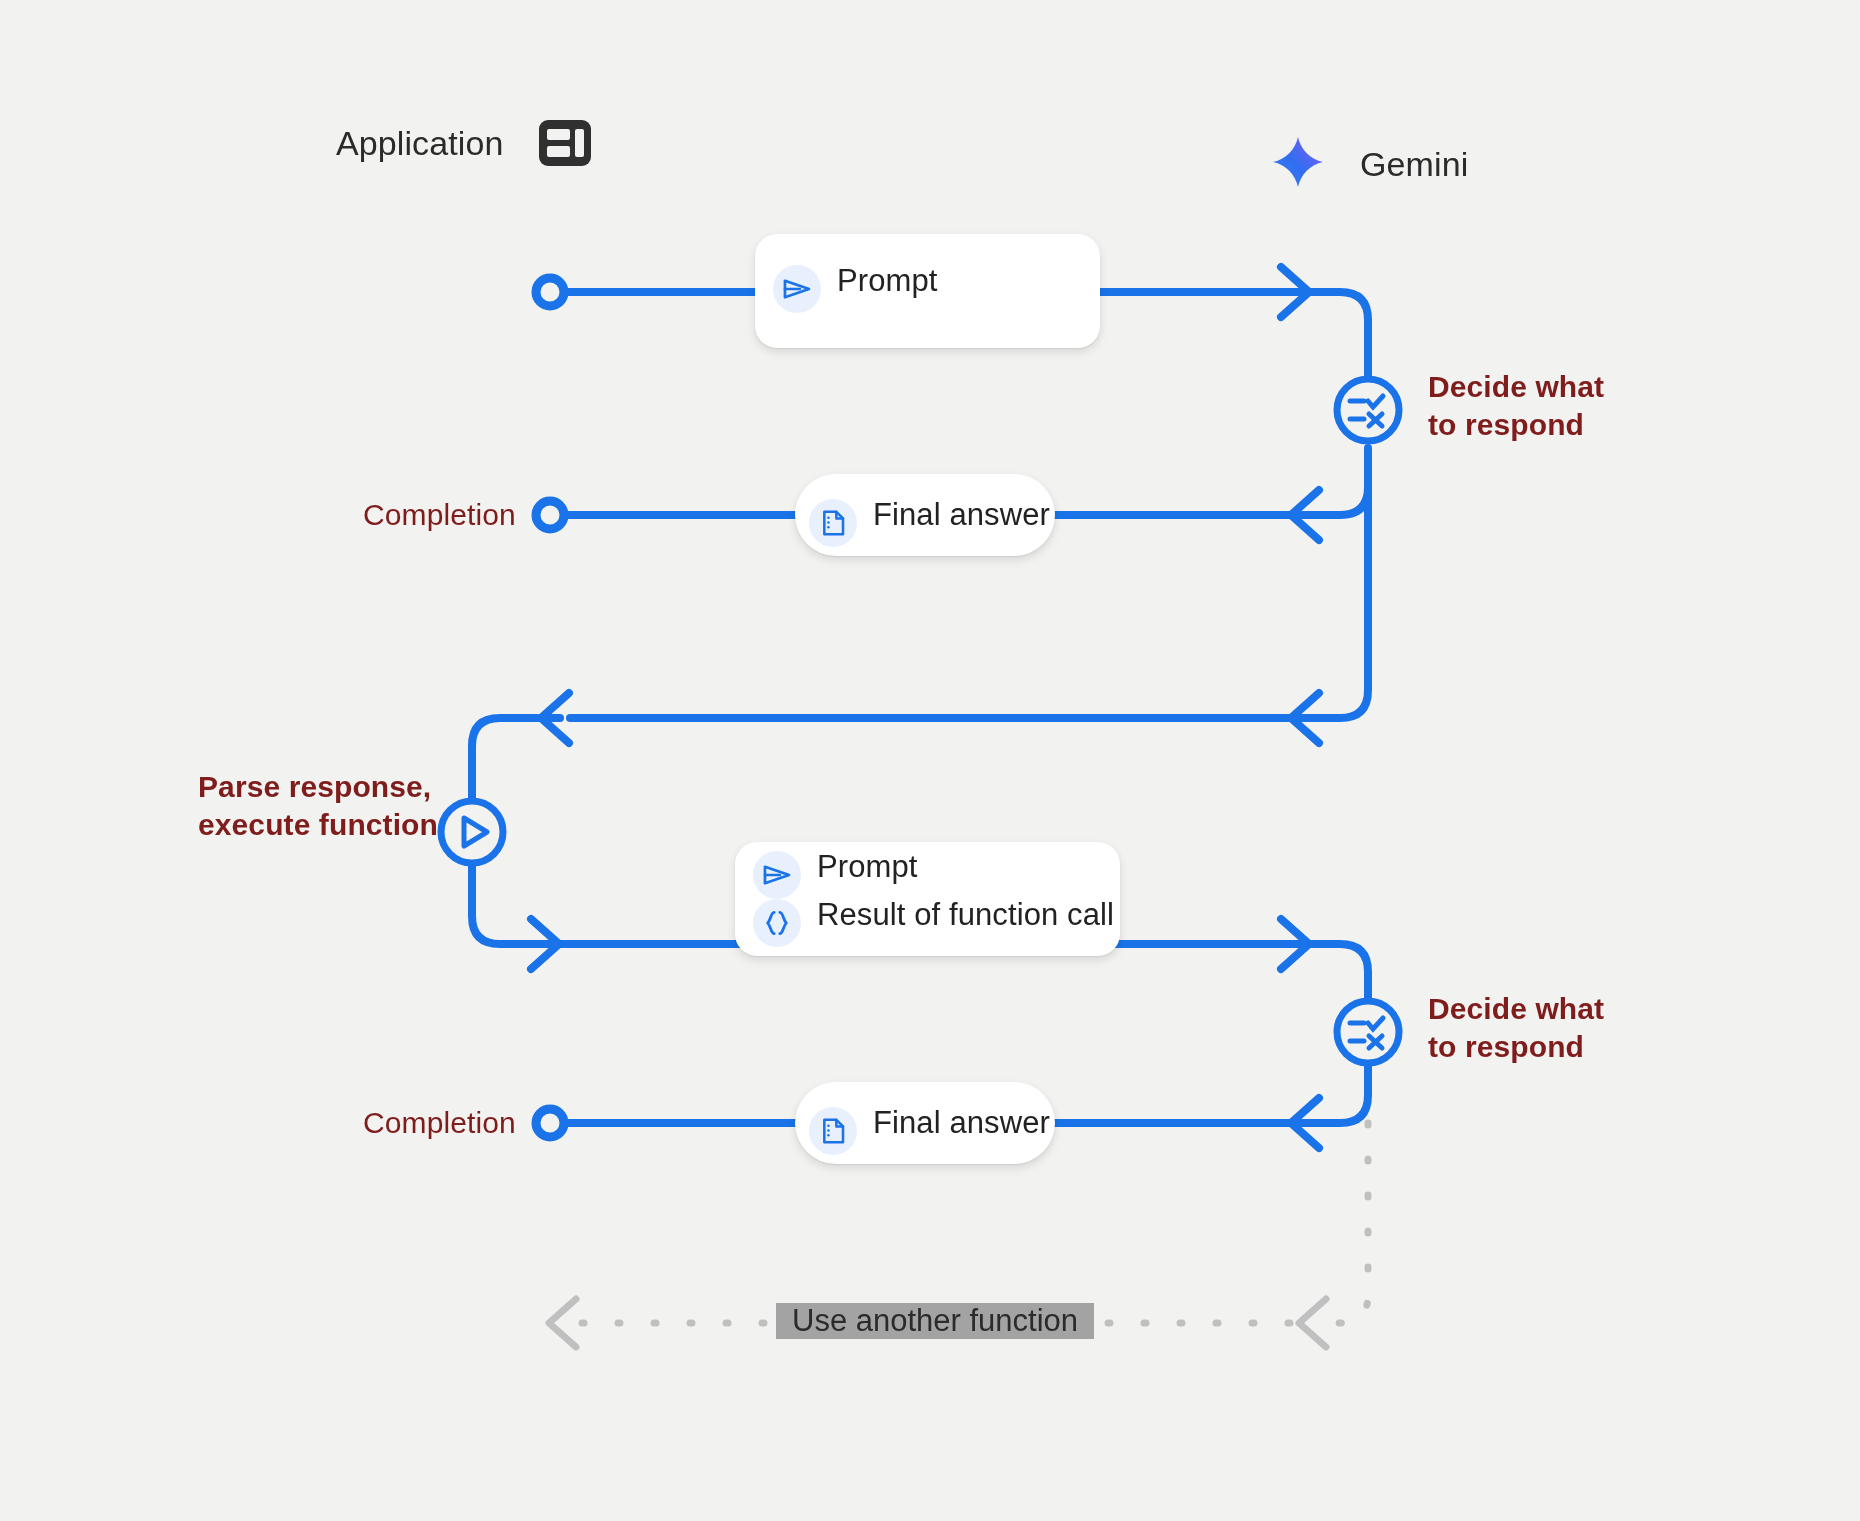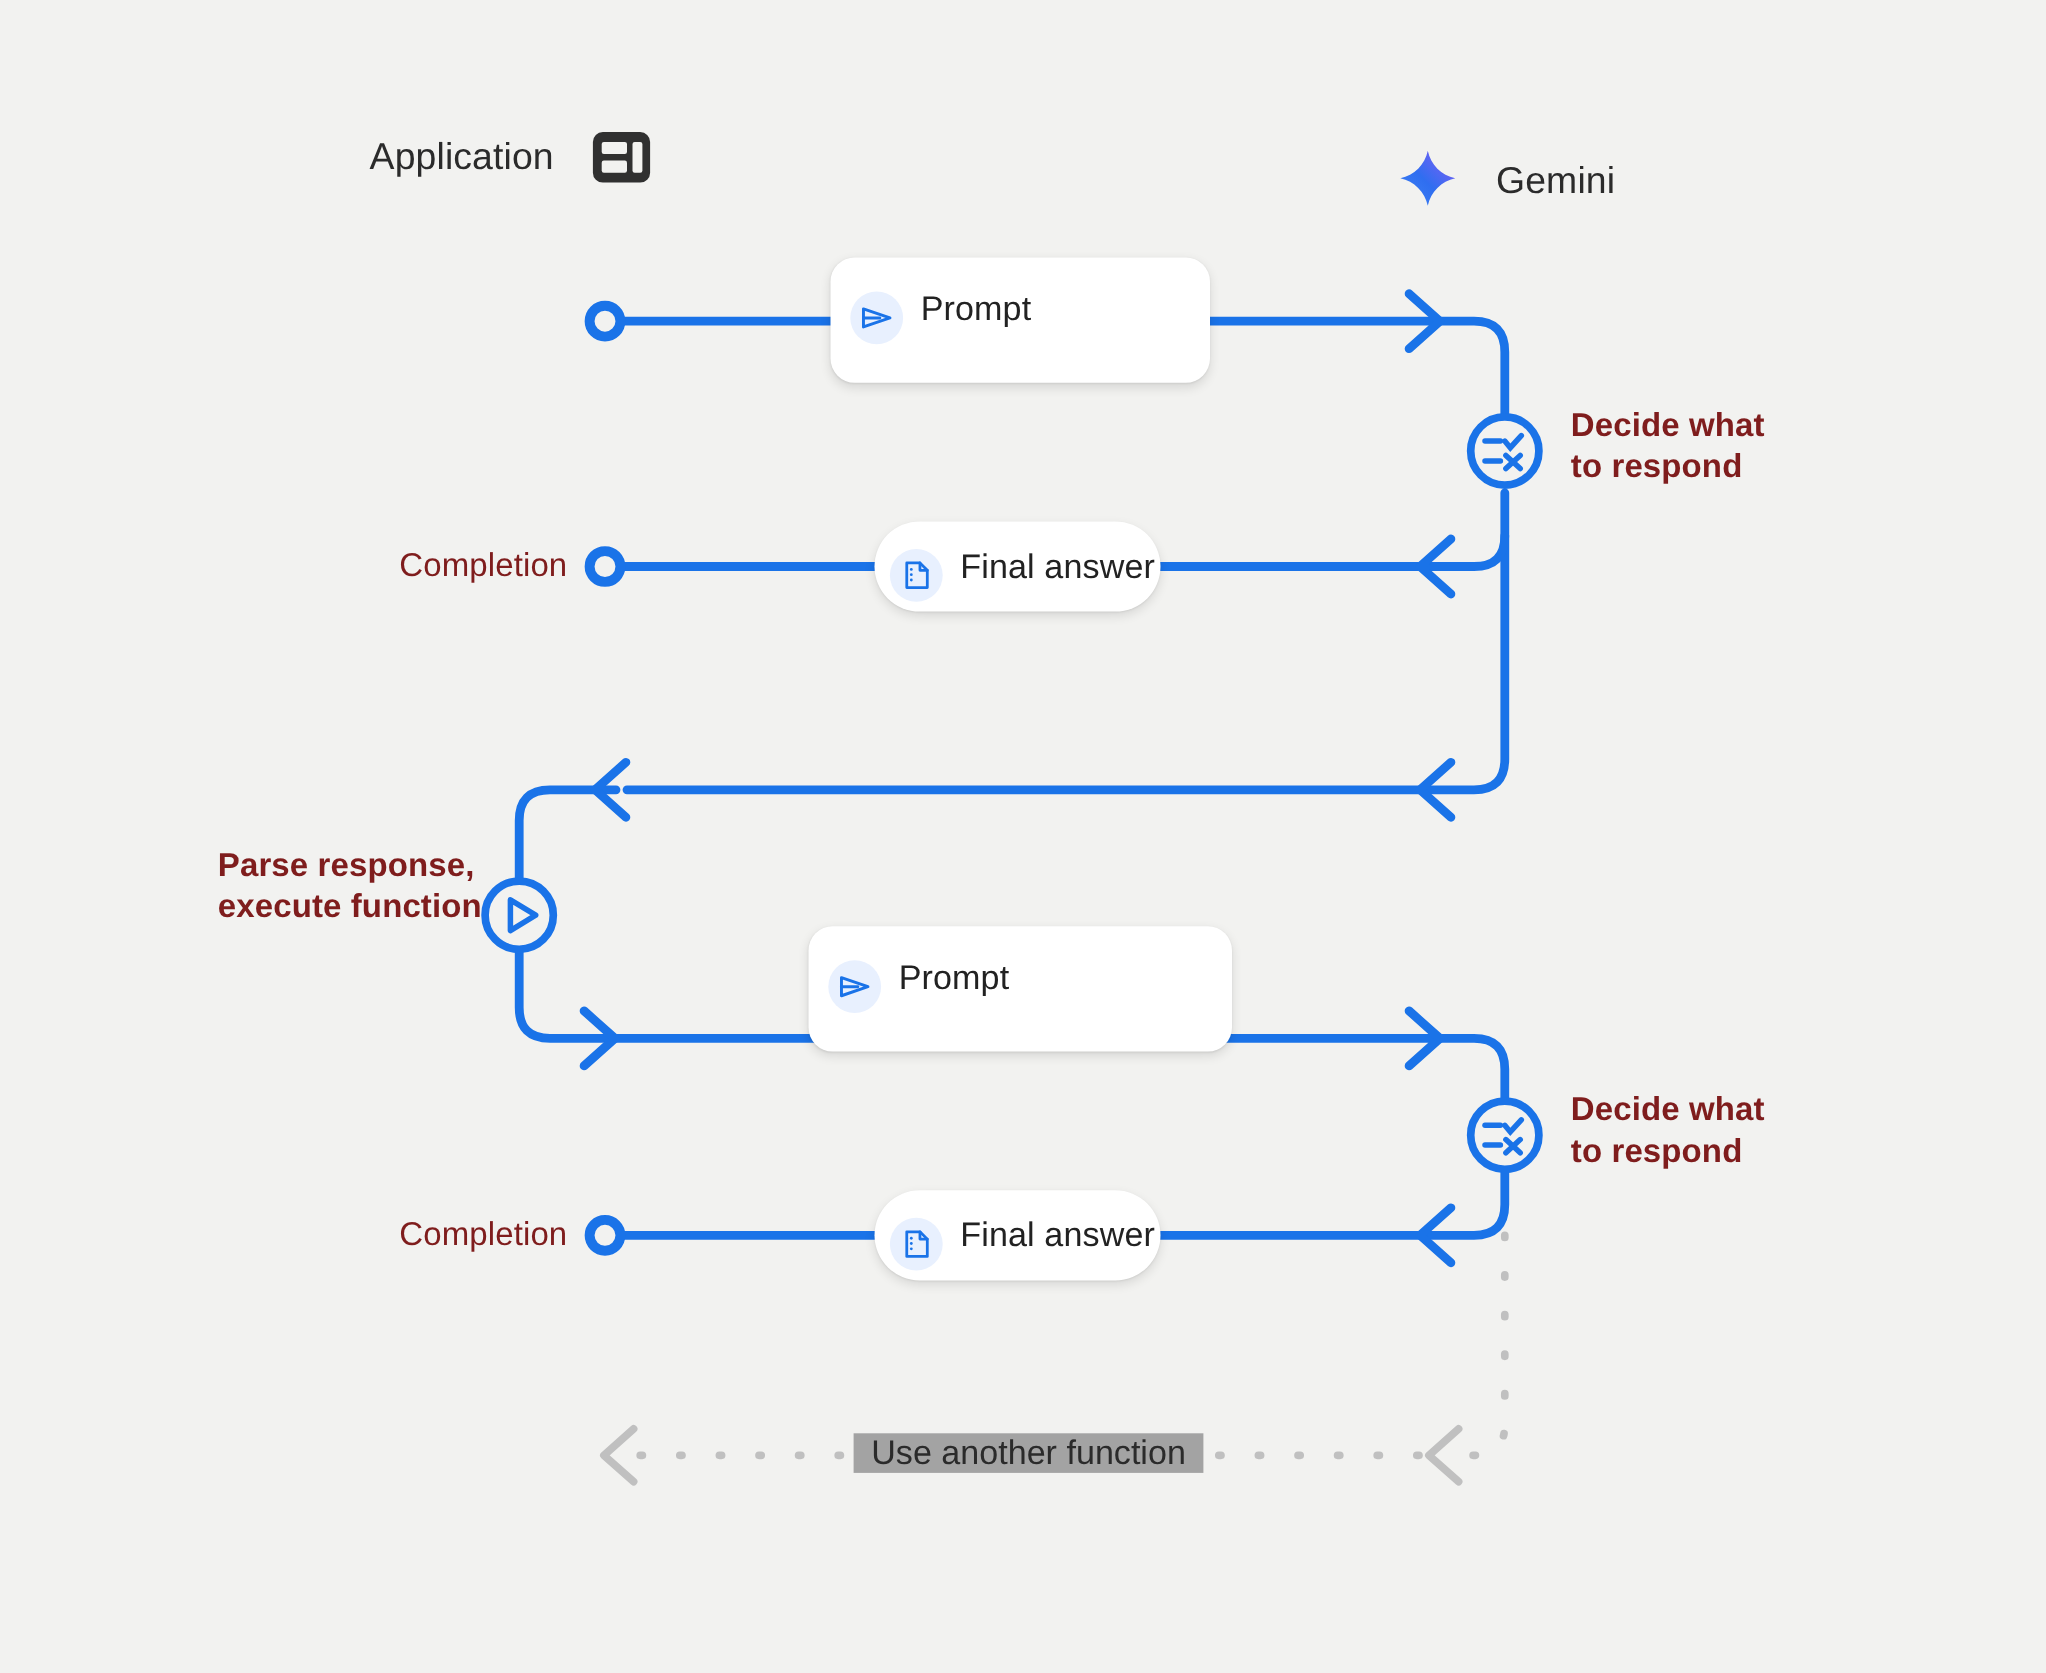--- a/index.html
+++ b/index.html
@@ -211,20 +211,29 @@
   <div class="card" style="left:735px;top:842px;width:385px;height:114px;">
     <div class="row">
       <span class="ibadge">
         <svg width="34" height="34" viewBox="0 0 24 24" fill="none" stroke="#1a73e8" stroke-width="1.9" stroke-linejoin="round" stroke-linecap="round">
           <path d="M3.5 6.2 L20.5 12 L3.5 17.8 Z"></path>
           <line x1="3.5" y1="12" x2="14" y2="12"></line>
         </svg>
       </span>
       <span class="label">Prompt</span>
     </div>
+    <div class="row">
+      <span class="ibadge">
+        <svg width="34" height="34" viewBox="0 0 24 24" fill="none" stroke="#1a73e8" stroke-width="2" stroke-linejoin="round" stroke-linecap="round">
+          <path d="M10 4.5 C7.6 4.5 7.6 10.2 5.4 12 C7.6 13.8 7.6 19.5 10 19.5"></path>
+          <path d="M14 4.5 C16.4 4.5 16.4 10.2 18.6 12 C16.4 13.8 16.4 19.5 14 19.5"></path>
+        </svg>
+      </span>
+      <span class="label">Result of function call</span>
+    </div>
   </div>
 
   <div class="card pill" style="left:795px;top:1082px;width:260px;height:82px;">
     <div class="row">
       <span class="ibadge">
         <svg width="32" height="32" viewBox="0 0 24 24" fill="none" stroke="#1a73e8" stroke-width="1.9" stroke-linejoin="round" stroke-linecap="round">
           <path d="M5.5 3.6 h9 l5 5 v11.8 h-14 Z"></path>
           <polyline points="14.5,3.6 14.5,8.6 19.5,8.6"></polyline>
           <line x1="8.6" y1="8" x2="8.6" y2="8.01"></line>
           <line x1="8.6" y1="11.6" x2="8.6" y2="11.61"></line>

